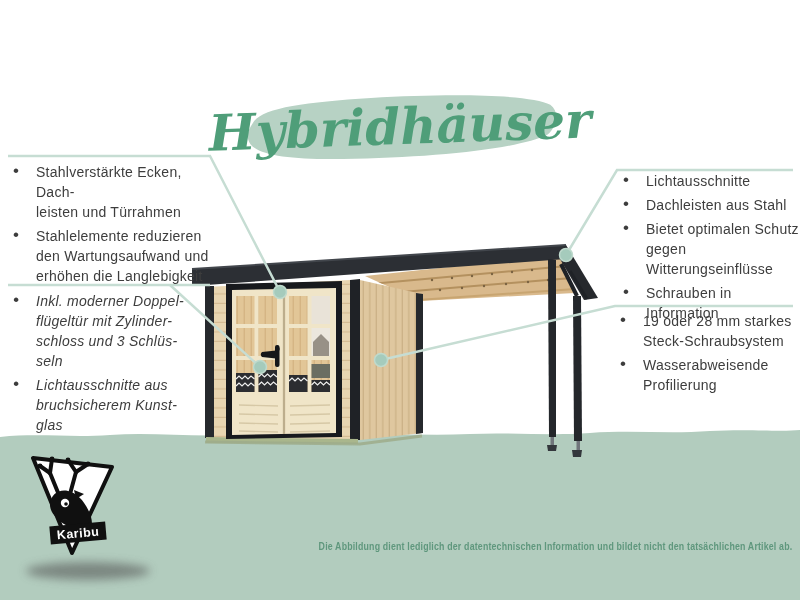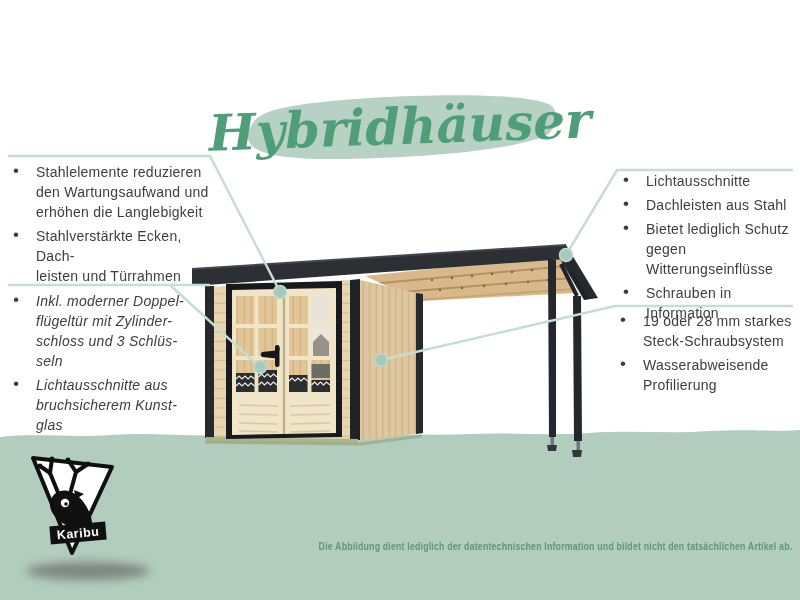--- a/index.html
+++ b/index.html
@@ -213,45 +213,45 @@
       </g>
       <g transform="rotate(-5 78 533)">
         <rect x="50" y="524" width="56" height="18" fill="#101010"></rect>
         <text x="78" y="537.5" text-anchor="middle" font-family="Liberation Sans, sans-serif" font-size="12.5" font-weight="bold" letter-spacing=".5" fill="#ffffff">Karibu</text>
       </g>
     </g>
   </svg>
 
   <div class="panel left-top">
     <ul>
+      <li>Stahlverstärkte Ecken, Dach-
+leisten und Türrahmen</li>
       <li>Stahlelemente reduzieren
 den Wartungsaufwand und
 erhöhen die Langlebigkeit</li>
-      <li>Stahlverstärkte Ecken, Dach-
-leisten und Türrahmen</li>
     </ul>
   </div>
 
   <div class="panel left-bottom">
     <ul>
       <li>Inkl. moderner Doppel-
 flügeltür mit Zylinder-
 schloss und 3 Schlüs-
 seln</li>
       <li>Lichtausschnitte aus
 bruchsicherem Kunst-
 glas</li>
     </ul>
   </div>
 
   <div class="panel right-top">
     <ul>
       <li>Lichtausschnitte</li>
       <li>Dachleisten aus Stahl</li>
-      <li>Bietet lediglich Schutz
+      <li>Bietet optimalen Schutz
 gegen Witterungseinflüsse</li>
       <li>Schrauben in Information</li>
     </ul>
   </div>
 
   <div class="panel right-bottom">
     <ul>
       <li>19 oder 28 mm starkes
 Steck-Schraubsystem</li>
       <li>Wasserabweisende

